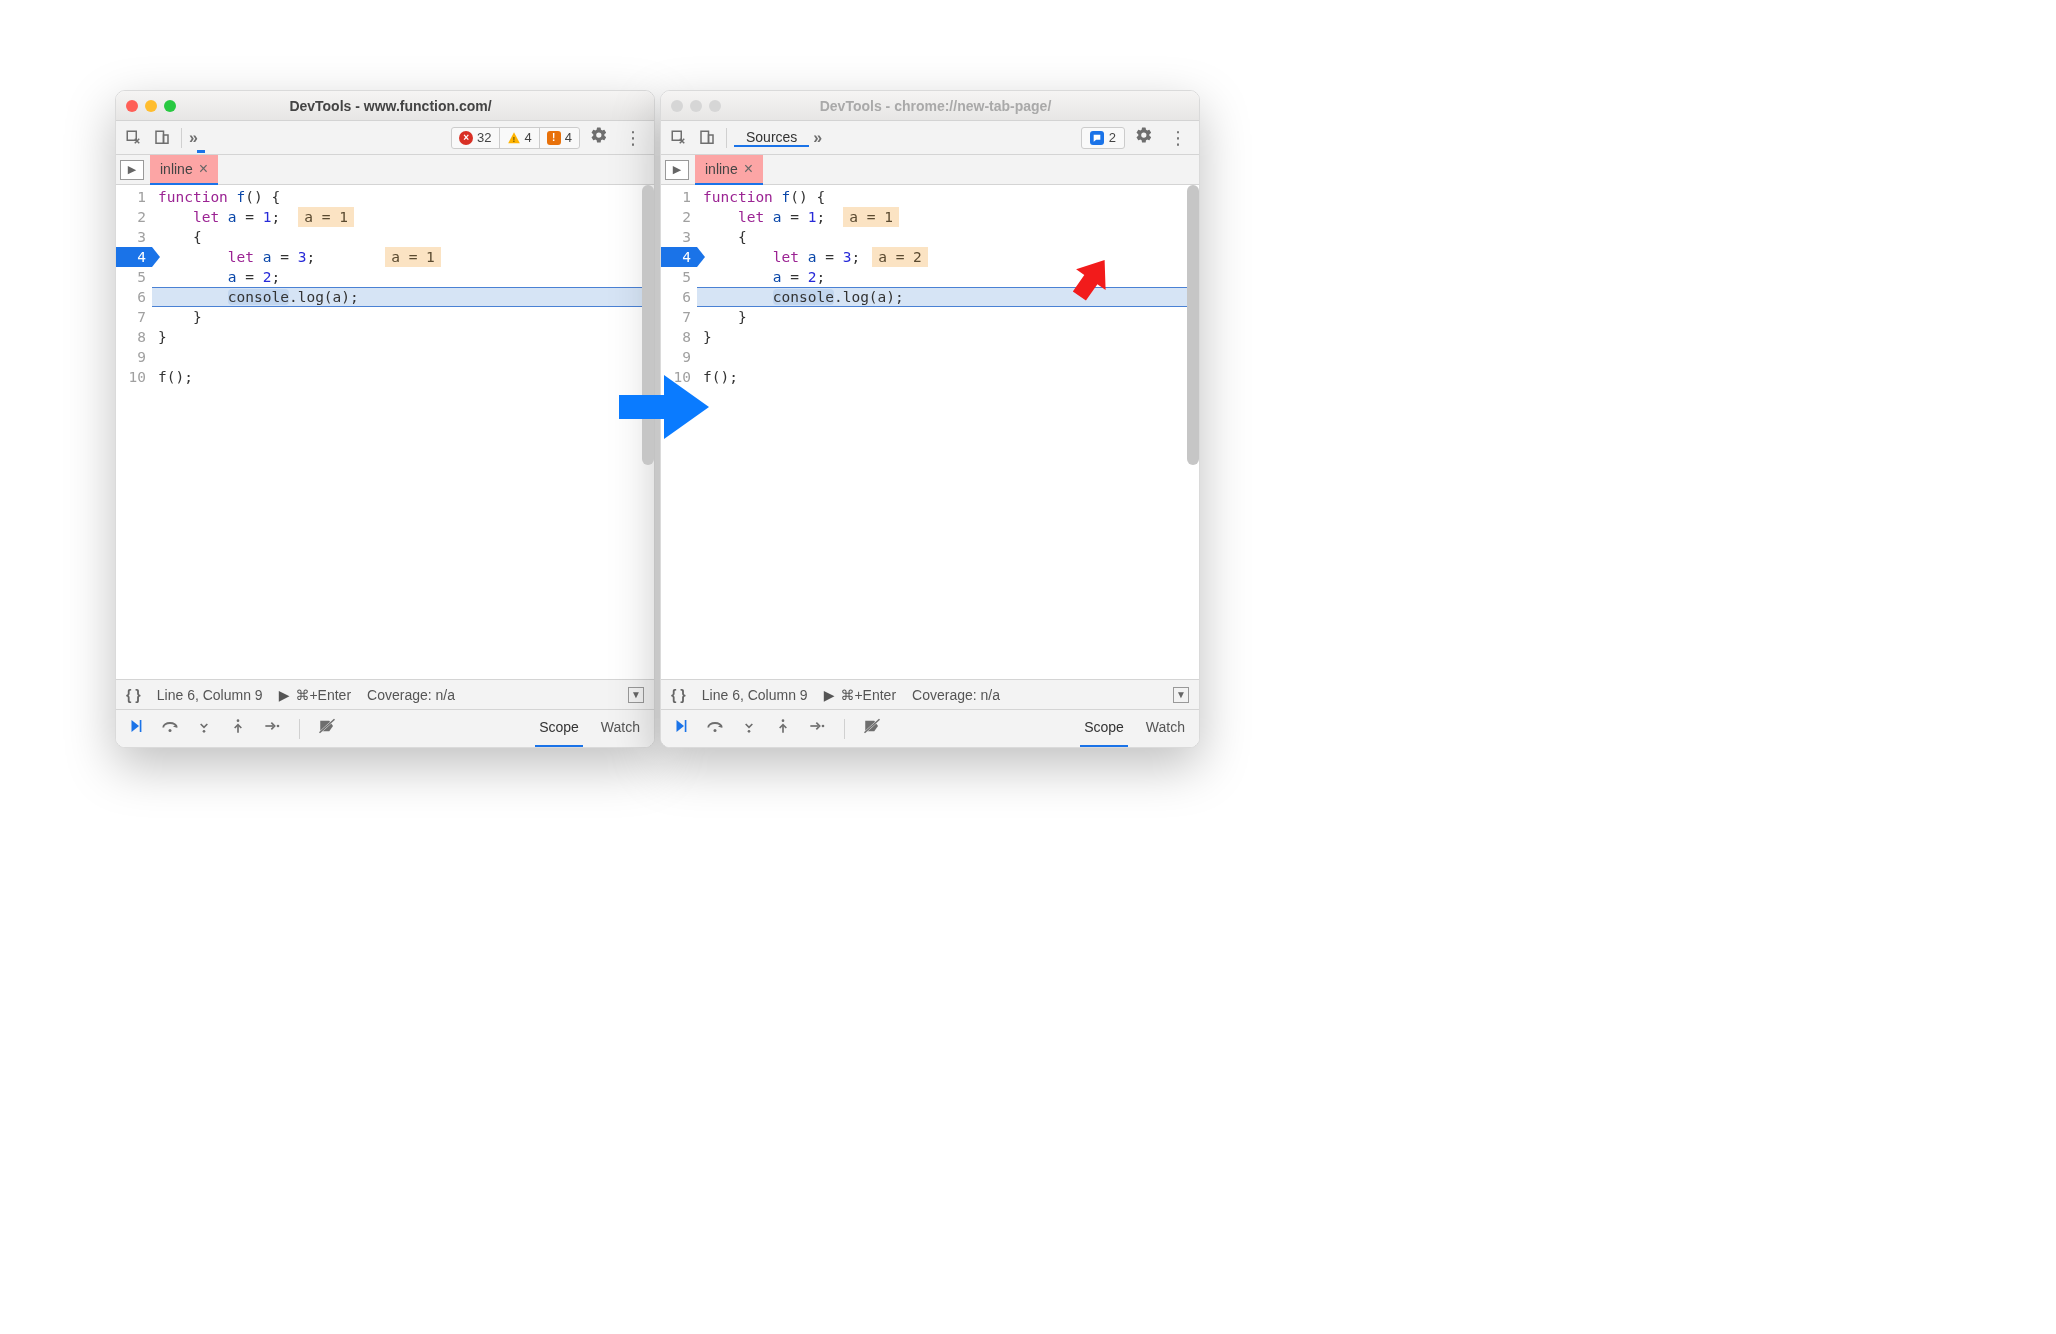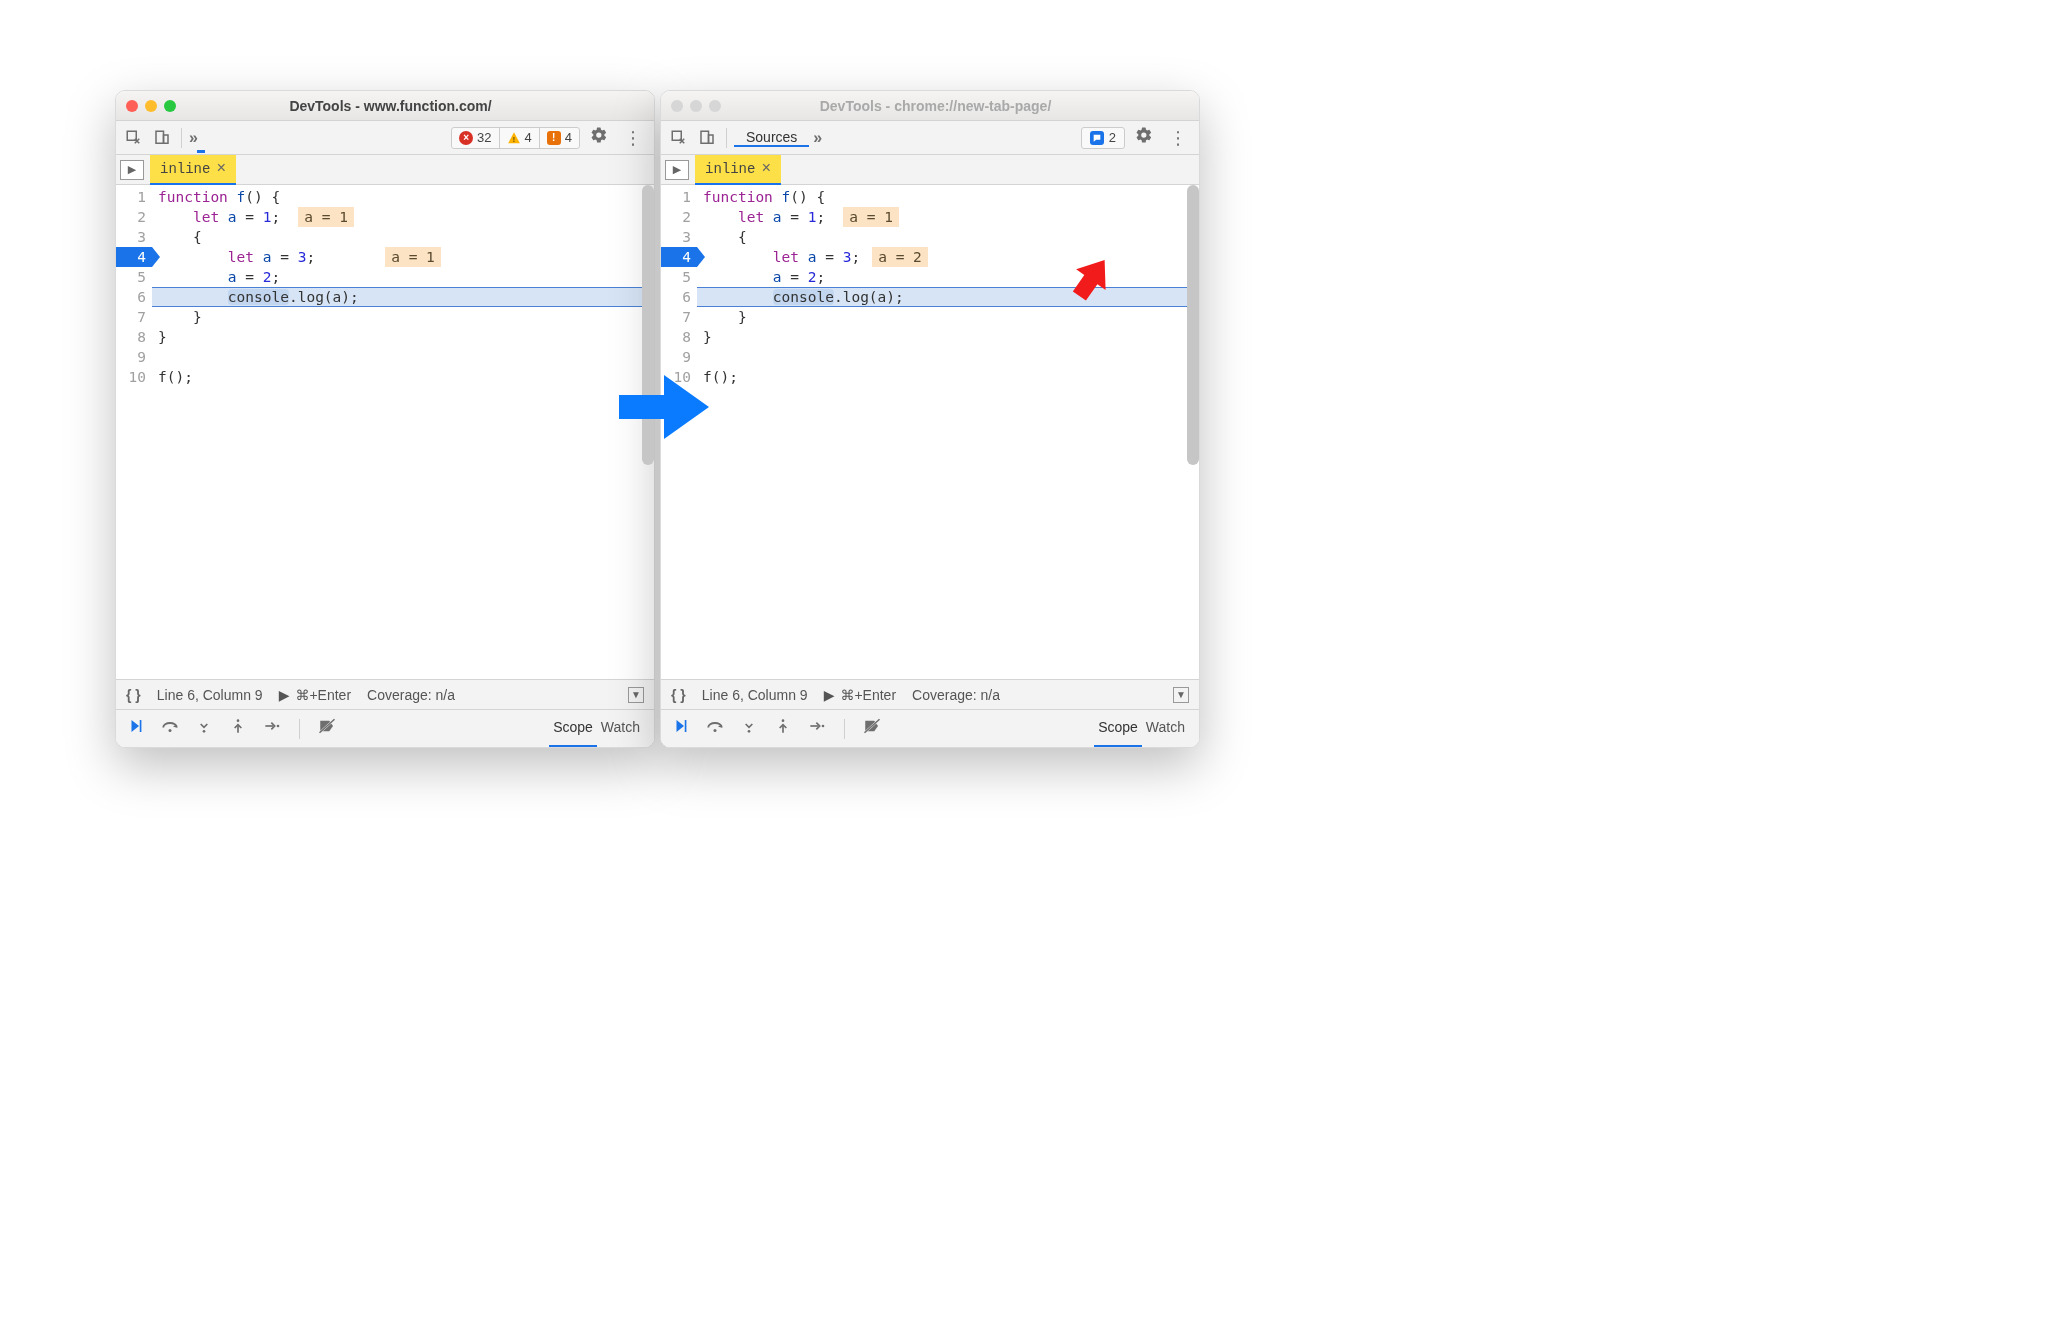--- a/index.html
+++ b/index.html
@@ -79,22 +79,21 @@
     border-bottom: 1px solid #d4d4d4; background: #f3f3f3; padding: 0 4px;
   }
   .play-box {
     width: 24px; height: 20px; border: 1px solid #999; background: #fff; margin-right: 6px;
     display:inline-flex; align-items:center; justify-content:center; color:#666; font-size:11px;
   }
   .tab {
     display: flex; align-items:center; gap:6px;
     padding: 0 10px; height: 30px; color:#444; font-size: 14px;
     border-bottom: 2px solid #1a73e8;
-    background: #fde047;
-    font-family: Liberation Mono, monospace;
+    background: #fca5a5;
   }
   .tab-x { font-size: 16px; color:#666; }
   .sources-tab {
     padding: 0 12px; font-size: 14px; color:#333; height: 18px; display:flex; align-items:center;
     border-bottom: 2px solid #1a73e8;
   }
   .editor {
     flex: 1; display: flex; font-family: Menlo, Consolas, monospace; font-size: 14.5px;
     background: #fff; position: relative;
   }
@@ -125,21 +124,21 @@
     height: 30px; border-top:1px solid #d4d4d4; background:#f3f3f3;
     display:flex; align-items:center; gap:16px; padding: 0 10px; color:#555; font-size:14px;
   }
   .statusbar .pretty { font-weight:600; color:#666; }
   .exec-hint { display:flex; gap:6px; align-items:center;}
   .dbgbar {
     height: 38px; border-top:1px solid #d4d4d4; background:#f3f3f3;
     display:flex; align-items:center; gap:14px; padding: 0 10px;
   }
   .dbg-icon { color:#6e6e6e; font-size:17px; width:20px; text-align:center;}
-  .tabs-right { margin-left:auto; display:flex; gap:0; }
+  .tabs-right { margin-left:auto; display:flex; gap:14px; }
   .tabs-right .t { padding:10px 4px; color:#555; font-size:14px; }
   .tabs-right .t.active { border-bottom:3px solid #1a73e8; color:#333; }
   .arrow-between {
     position:absolute; top:370px; left:614px; width:95px; height:70px; z-index:5;
   }
   .red-arrow {
     position:absolute; top:248px; left:1062px; z-index:10;
   }
 </style>
 </head>

